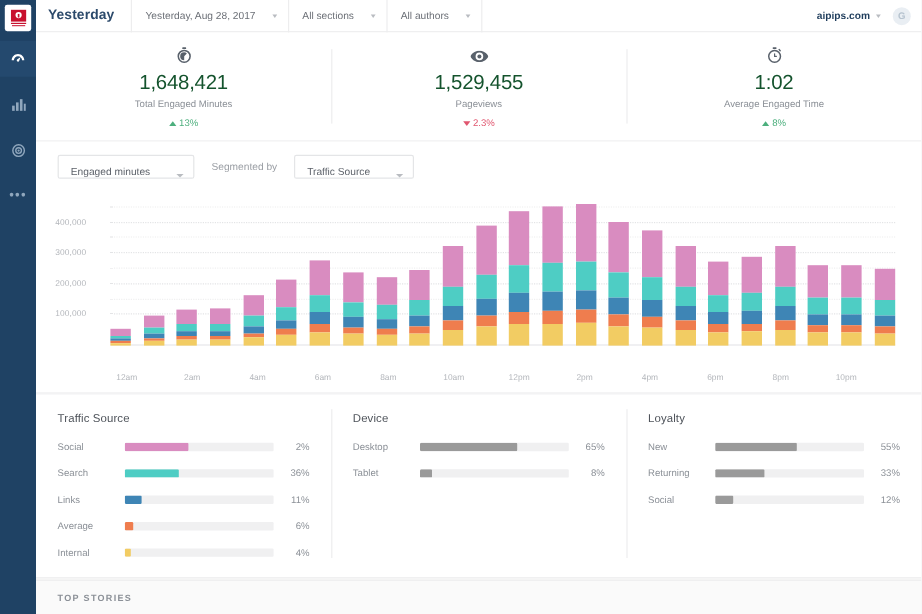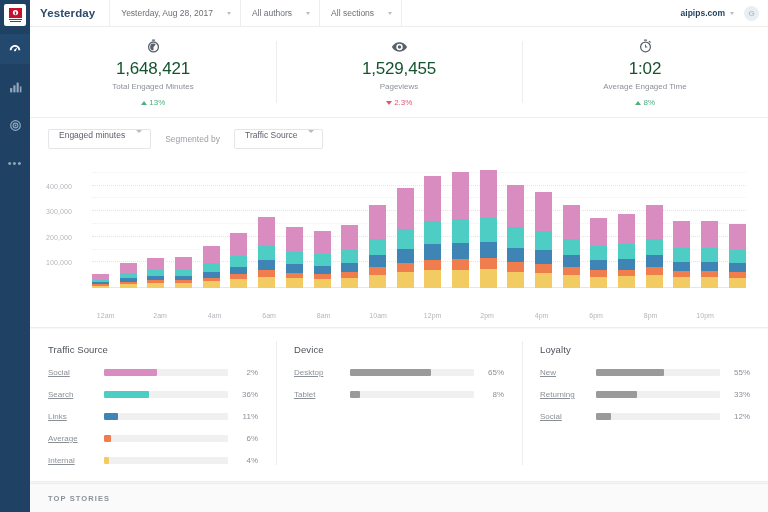--- a/index.html
+++ b/index.html
@@ -84,21 +84,21 @@
   .tri-up { width:0;height:0;border-left:3px solid transparent;border-right:3px solid transparent;border-bottom:4px solid currentColor; }
   .tri-dn { width:0;height:0;border-left:3px solid transparent;border-right:3px solid transparent;border-top:4px solid currentColor; }
 
   
   .chart-card {
     position:absolute; left:0; right:0; top:118px; height:210px;
     background:#fff; border-bottom:1px solid #ededee;
   }
   .chart-controls { display:flex; align-items:center; height:42px; padding-left:18px; gap:14px; }
   .pill {
-    display:flex; align-items:flex-start; gap:11px; height:20px; padding:0 8px 0 10px;
+    display:flex; align-items:flex-end; gap:22px; height:20px; padding:0 8px 0 10px;
     border:1px solid #e4e5e7; border-radius:2px; background:#fff;
     font-size:8.5px; color:#5d6views; color:#5d626a; white-space:nowrap;
   }
   .seg-label { font-size:8.5px; color:#9a9ea4; }
 
   .plot { position:relative; height:150px; margin:0 16px 0 16px; }
   .ylab {
     position:absolute; left:0; font-size:7px; color:#b3b6bb; transform:translateY(-50%);
     width:44px; text-align:left; letter-spacing:.1px;
   }
@@ -126,21 +126,21 @@
 
   
   .breakdowns {
     position:absolute; left:0; right:0; top:329px; height:153px; background:#fff;
     display:flex; border-bottom:1px solid #ededee;
   }
   .bd { flex:1; padding:15px 18px 0 18px; position:relative; }
   .bd + .bd::before { content:""; position:absolute; left:0; top:12px; bottom:16px; width:1px; background:#ededee; }
   .bd-title { font-size:9.5px; color:#4e535a; margin-bottom:11px; letter-spacing:.1px; }
   .bd-row { display:flex; align-items:center; height:13px; margin-bottom:9px; }
-  .bd-name { width:56px; font-size:8px; color:#8b9097; flex:0 0 56px;text-decoration:underline; }
+  .bd-name { width:56px; font-size:8px; color:#8b9097; flex:0 0 56px; }
   .bd-track { flex:1; height:7px; background:#f0f0f1; border-radius:1px; overflow:hidden; }
   .bd-fill { height:7px; border-radius:1px; }
   .bd-pct { width:30px; text-align:right; font-size:8px; color:#8b9097; flex:0 0 30px; }
 
   
   .top-stories {
     position:absolute; left:0; right:0; top:483px; height:29px; background:#fafafa;
     border-top:1px solid #ededee; display:flex; align-items:center; padding-left:18px;
   }
   .ts-title { font-size:7.5px; color:#8b9097; letter-spacing:1.1px; font-weight:600; }
@@ -194,26 +194,26 @@
 
     <div class="topbar">
       <div class="app-title">Yesterday</div>
 
       <div class="tb-sel">
         <span class="cap">Yesterday, Aug 28, 2017</span>
         <span class="caret sm"></span>
       </div>
 
       <div class="tb-sel">
+        <span class="cap">All sections</span>
+        <span class="caret sm"></span>
+      </div>
+
+      <div class="tb-sel">
         <span class="cap">All authors</span>
-        <span class="caret sm"></span>
-      </div>
-
-      <div class="tb-sel">
-        <span class="cap">All sections</span>
         <span class="caret sm"></span>
       </div>
 
       <div class="tb-spacer"></div>
 
       <div class="tb-domain">
         <span>aipips.com</span>
         <span class="caret sm"></span>
       </div>
       <div class="avatar">G</div>

